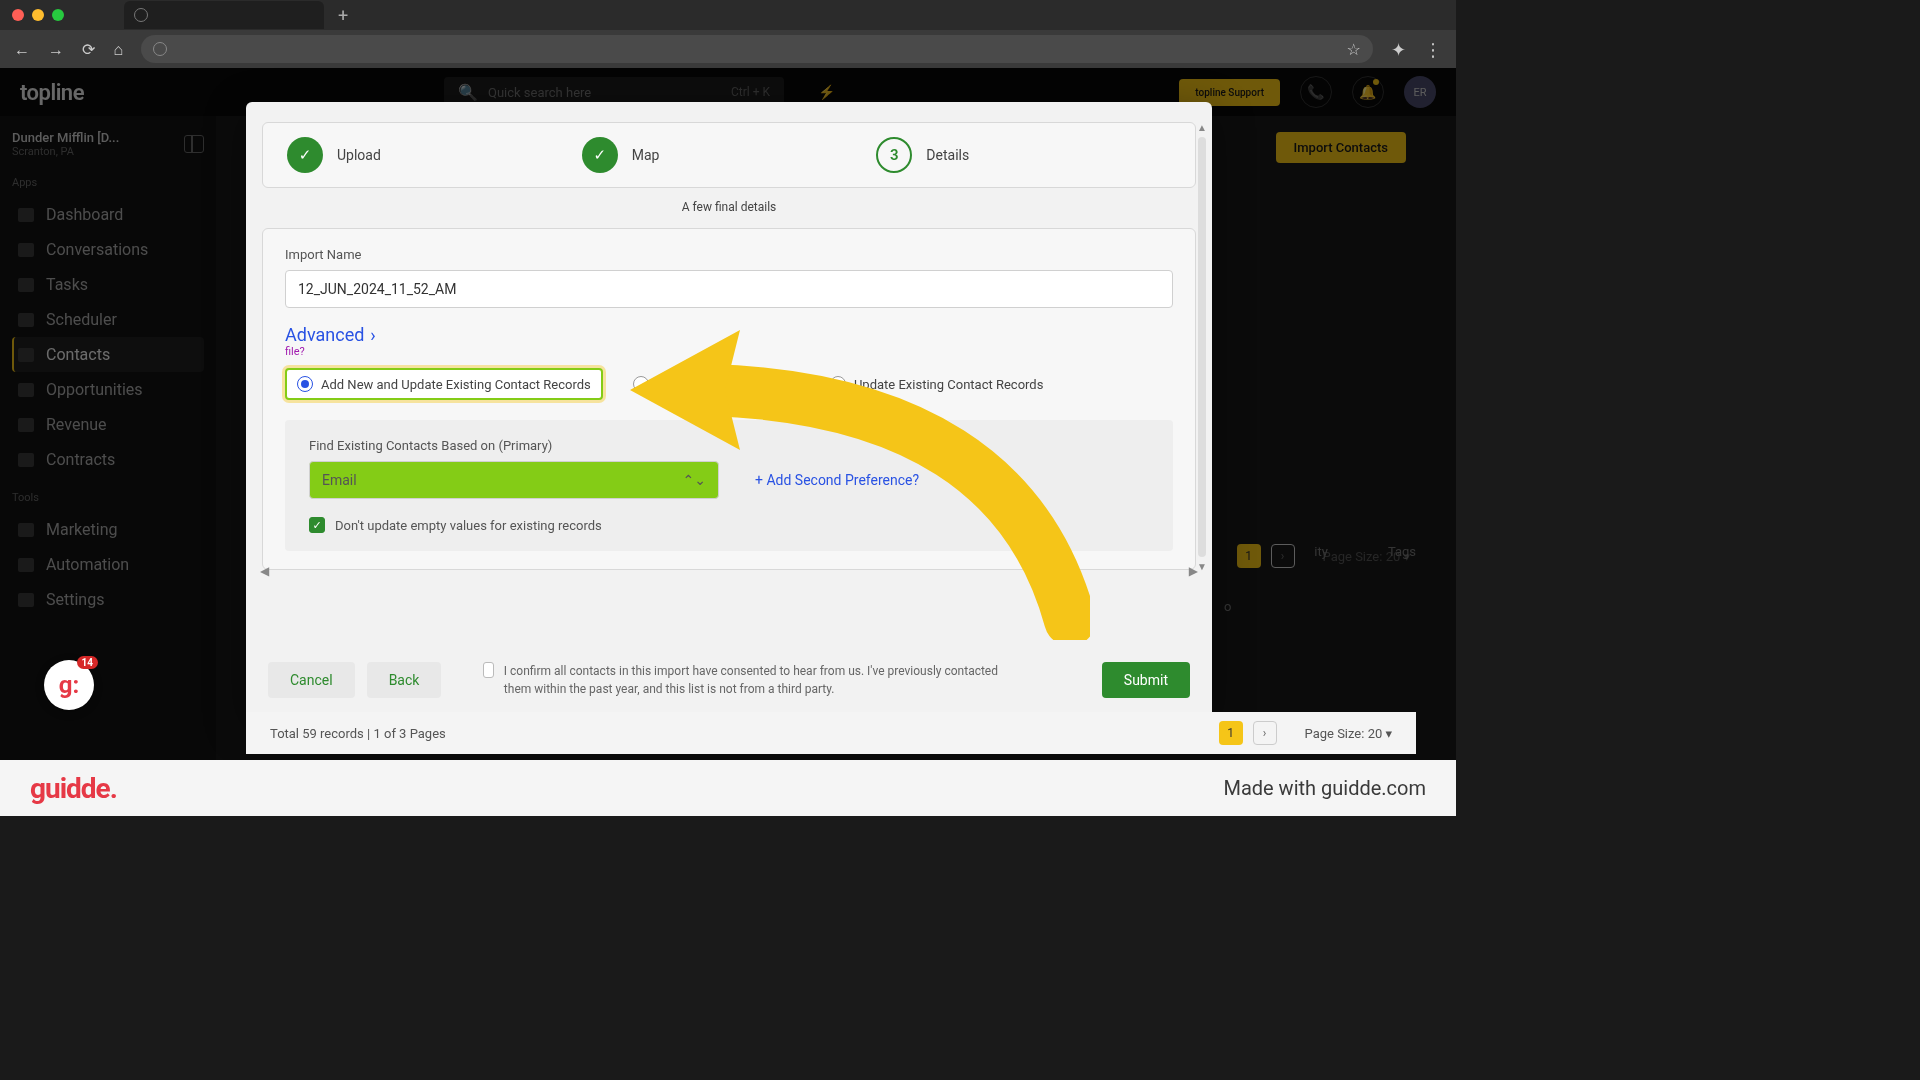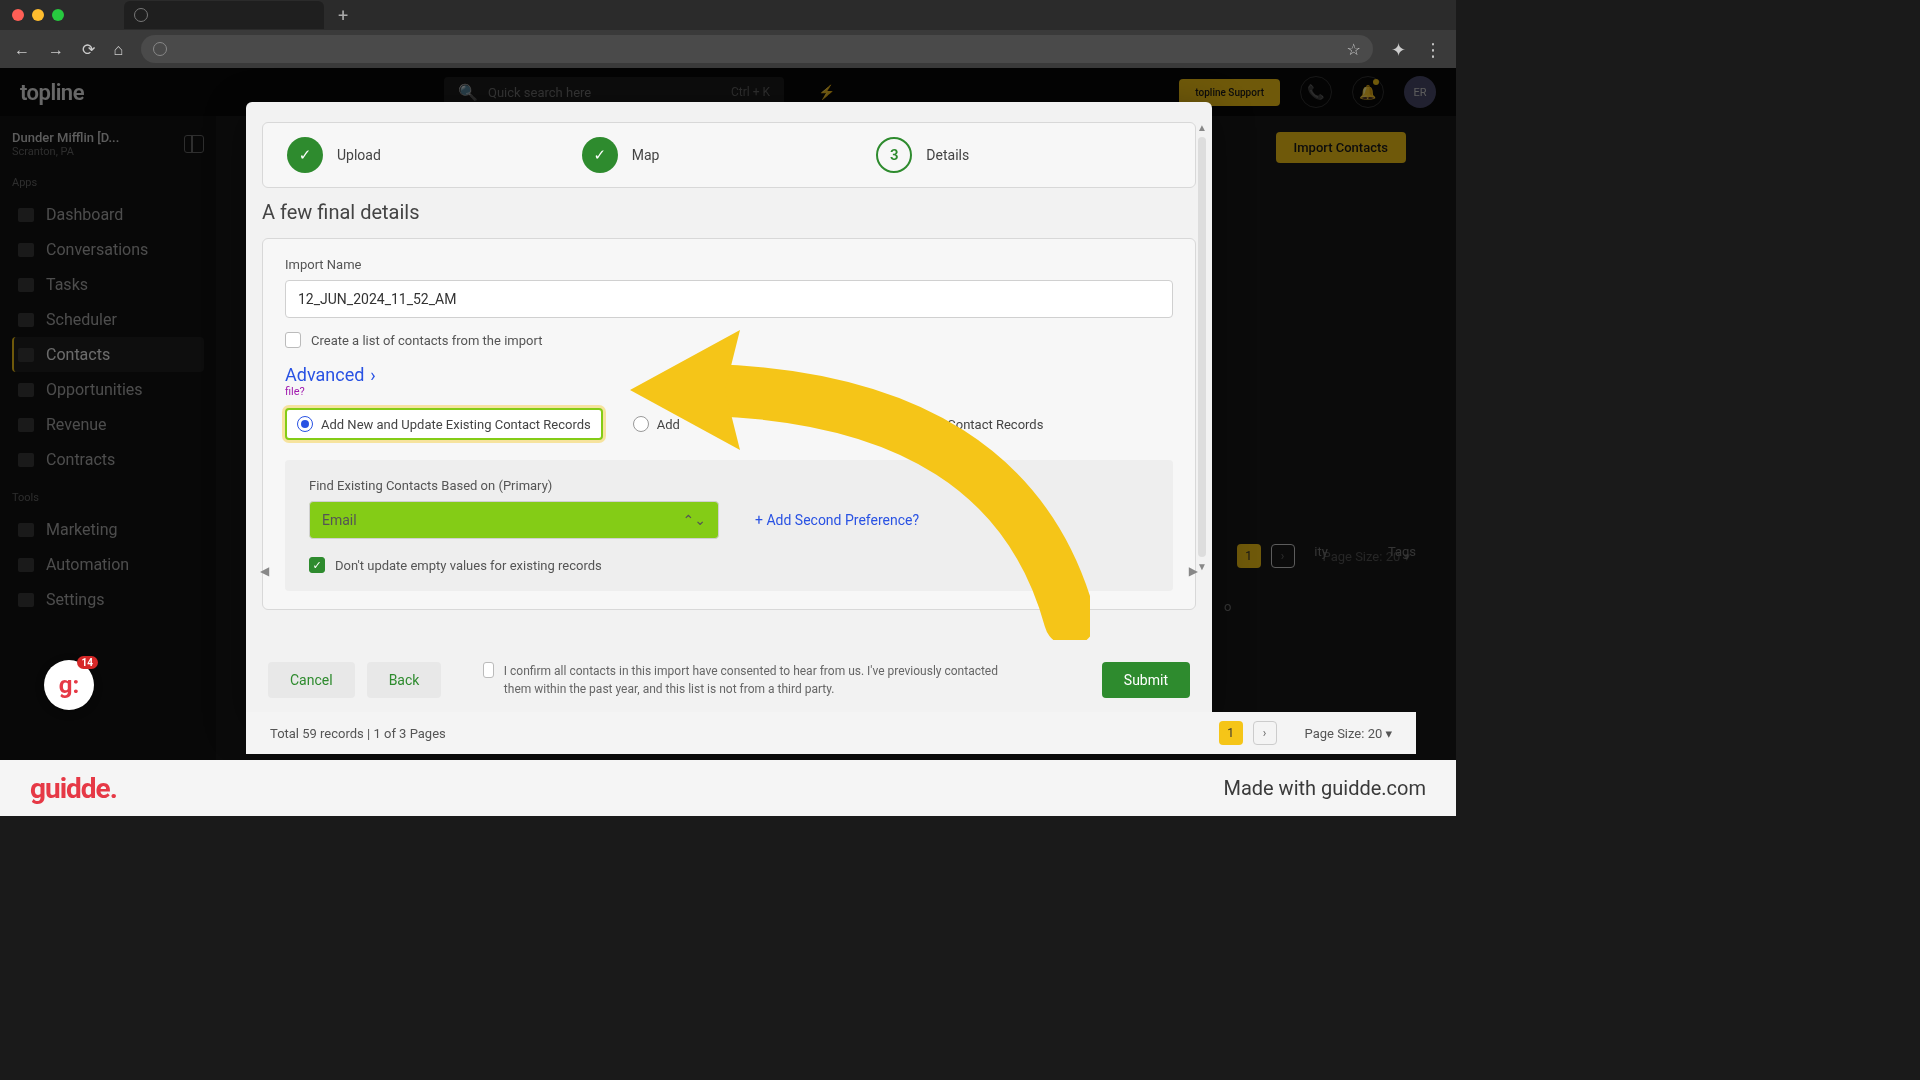--- a/index.html
+++ b/index.html
@@ -61,21 +61,21 @@
 .modal { position: absolute; left: 246px; top: 102px; width: 966px; height: 616px; background: #f2f2f2; border-radius: 6px; box-shadow: 0 10px 40px rgba(0,0,0,0.4); display: flex; flex-direction: column; }
 .modal-inner { position: relative; flex: 1; padding: 0 16px; overflow: hidden; }
 
 .stepper { margin: 20px 0 12px; border: 1px solid #d8d8d8; border-radius: 6px; padding: 14px 24px; display: flex; align-items: center; background: #f7f7f7; }
 .step { display: flex; align-items: center; gap: 14px; flex: 1; }
 .step-circle { width: 36px; height: 36px; border-radius: 50%; display: flex; align-items: center; justify-content: center; font-size: 15px; }
 .step-done { background: #2e8b2e; color: white; }
 .step-current { border: 2px solid #2e8b2e; color: #2e8b2e; background: #f7f7f7; font-weight: 600; }
 .step-label { color: #444; font-size: 14px; }
 
-.modal-title { color: #444; font-size: 20px; margin: 10px 0 14px; }
+.modal-title { text-align: center; color: #444; font-size: 12px; margin: 10px 0 14px; }
 
 .form-panel { border: 1px solid #d8d8d8; border-radius: 6px; padding: 18px 22px; background: #f7f7f7; position: relative; }
 .field-label { color: #555; font-size: 13px; margin-bottom: 8px; }
 .text-input { width: 100%; border: 1px solid #d0d0d0; border-radius: 4px; padding: 10px 12px; font-size: 14px; color: #333; background: white; }
 .checkbox-row { display: flex; align-items: center; gap: 10px; margin-top: 14px; color: #555; font-size: 13px; }
 .chk { width: 16px; height: 16px; border: 1.5px solid #bbb; border-radius: 3px; background: white; }
 .chk.checked { background: #2e8b2e; border-color: #2e8b2e; display: flex; align-items: center; justify-content: center; color: white; font-size: 11px; }
 .advanced-link { color: #2952e3; font-size: 18px; margin-top: 16px; display: inline-flex; align-items: center; gap: 6px; }
 
 .question { color: #a21caf; font-size: 11px; margin-top: 0; }
@@ -263,24 +263,20 @@
         <span class="step-circle step-current">3</span>
         <span class="step-label">Details</span>
       </div>
     </div>
 
     <div class="modal-title">A few final details</div>
 
     <div class="form-panel">
       <div class="field-label">Import Name</div>
       <input class="text-input" value="12_JUN_2024_11_52_AM" style="">
-      <div class="checkbox-row">
-        <span class="chk"></span>
-        <span>Create a list of contacts from the import</span>
-      </div>
       <div class="advanced-link">
         <span>Advanced</span>
           <span>›</span>
       </div>
 
       <div class="question"><span> file?</span></div>
       <div class="radio-row">
         <label class="radio-opt highlight-radio">
           <span class="radio selected"></span>
           <span>Add New and Update Existing Contact Records</span>

